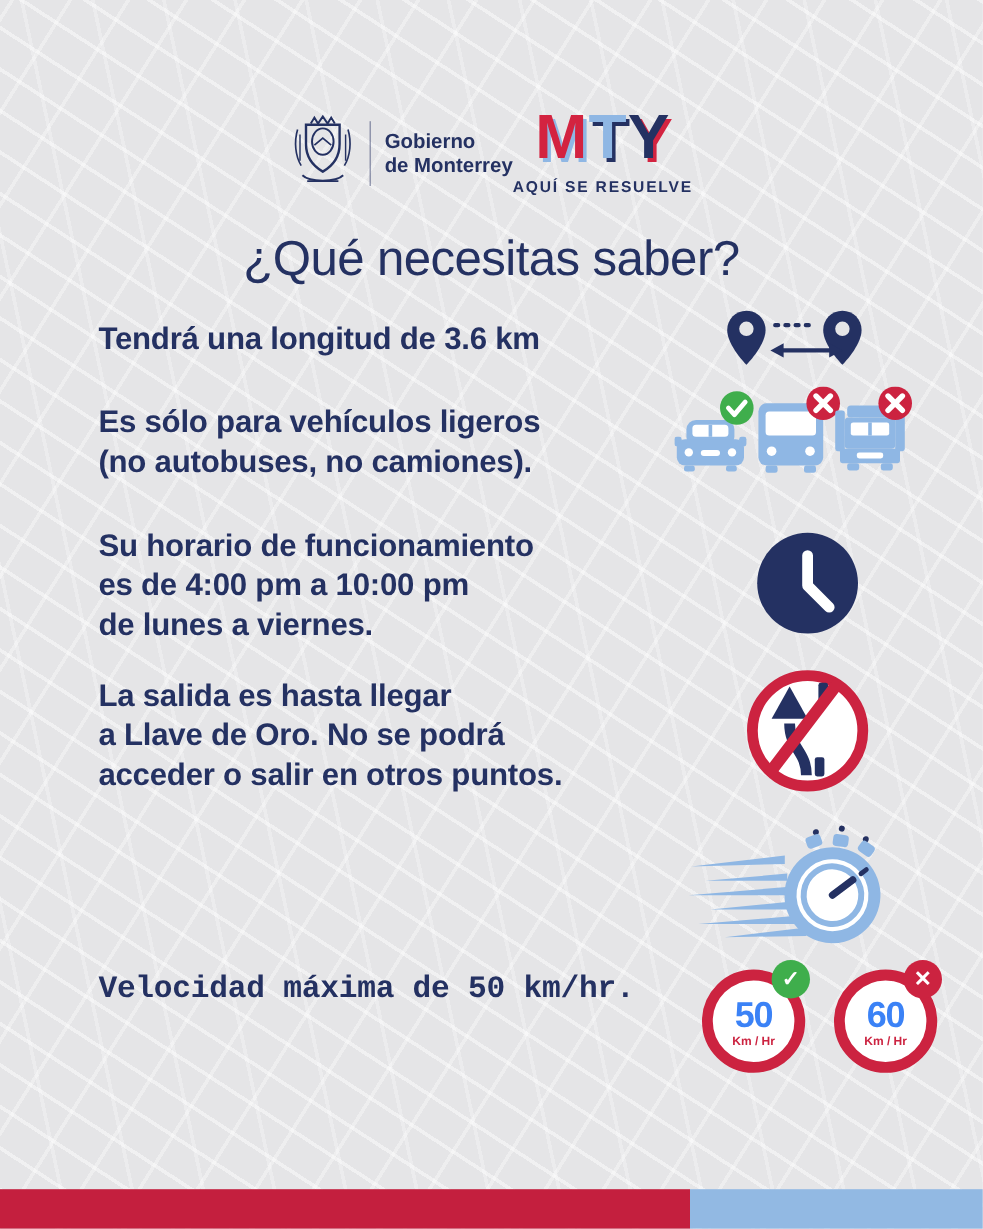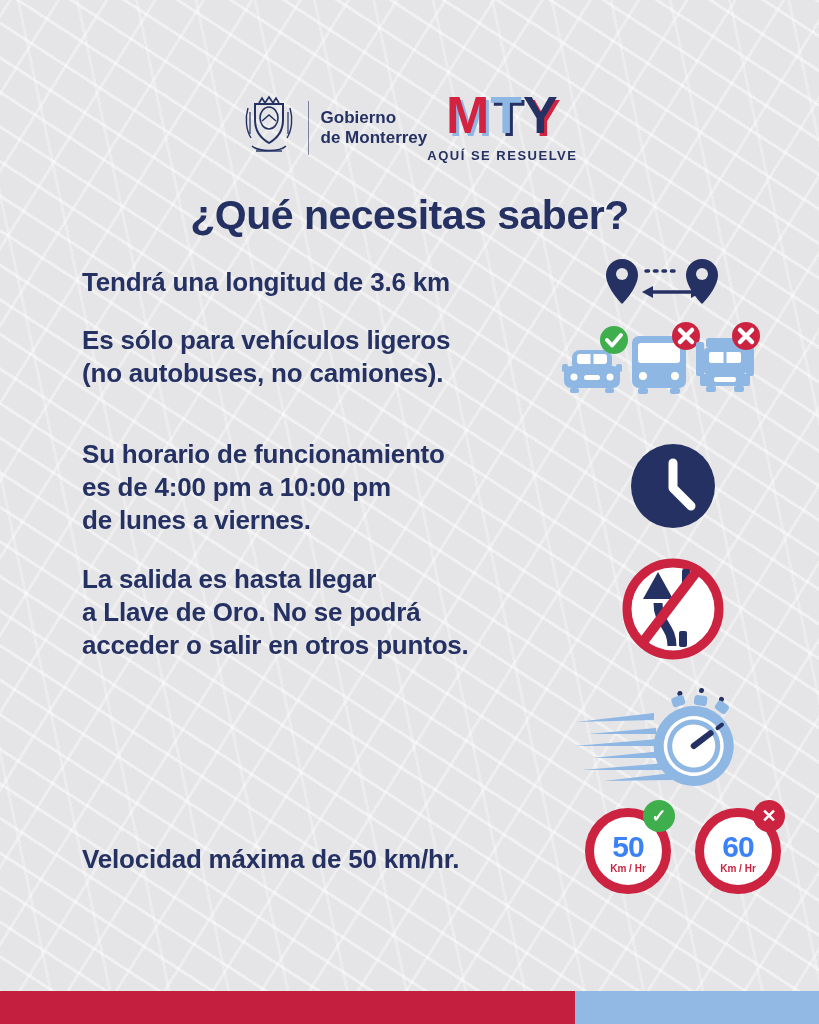--- a/index.html
+++ b/index.html
@@ -22,21 +22,21 @@
   .mty-letters{font-size:52px;font-weight:bold;letter-spacing:1px;line-height:1;display:flex;}
   .mty-m{color:#d32340;text-shadow:3px 3px 0 #8fb7e4;}
   .mty-t{color:#8fb7e4;text-shadow:3px 3px 0 #243162;}
   .mty-y{color:#243162;text-shadow:3px 3px 0 #d32340;}
   .mty-tagline{font-size:13px;font-weight:bold;letter-spacing:1.5px;margin-top:7px;color:#243162;}
   .sec{display:flex;align-items:center;gap:12px;}
   .sec-text{line-height:1.25;}
   .sec-l1{font-size:14px;}
   .sec-l2,.sec-l3{font-size:15px;font-weight:bold;}
   
-  .title{position:absolute;top:192px;left:0;width:100%;text-align:center;font-size:41px;font-weight:bold;letter-spacing:-.5px;}
+  .title{position:absolute;top:192px;left:0;width:100%;text-align:center;font-size:41px;font-weight:normal;letter-spacing:-.5px;}
   
   .item-text{position:absolute;left:82px;font-size:26px;font-weight:bold;line-height:33px;white-space:pre-line;letter-spacing:-.2px;}
   .icon-abs{position:absolute;}
   
   .signs-row{position:absolute;left:585px;top:808px;display:flex;gap:24px;}
   .sign{position:relative;width:68px;height:68px;border:9px solid #cc2340;border-radius:50%;background:#fff;display:flex;flex-direction:column;align-items:center;justify-content:center;}
   .sign-value{font-size:30px;font-weight:bold;color:#3b82f6;line-height:1;margin-top:4px;letter-spacing:-1px;}
   .sign-unit{font-size:10px;font-weight:bold;color:#cc2340;margin-top:1px;}
   .badge{position:absolute;top:-17px;right:-13px;width:32px;height:32px;border-radius:50%;display:flex;align-items:center;justify-content:center;color:#fff;font-size:18px;font-weight:bold;}
   .badge-ok{background:#3fae4c;}
@@ -90,21 +90,21 @@
       <circle cx="22" cy="18" r="6" fill="#e5e5e7"></circle>
       <path d="M102 3 C93 3 86 10 86 19 C86 32 102 48 102 48 C102 48 118 32 118 19 C118 10 111 3 102 3 Z" fill="#243162"></path>
       <circle cx="102" cy="18" r="6" fill="#e5e5e7"></circle>
       <line x1="46" y1="15" x2="80" y2="15" stroke="#243162" stroke-width="3.5" stroke-dasharray="2.5 6" stroke-linecap="round"></line>
       <line x1="50" y1="36" x2="94" y2="36" stroke="#243162" stroke-width="3.5"></line>
       <polygon points="42,36 53,30 53,42" fill="#243162"></polygon>
       <polygon points="102,36 91,30 91,42" fill="#243162"></polygon>
     </svg>
   </div>
 
-  <div class="item-text" style="top:324px;">Es sólo para vehículos ligeros
+  <div class="item-text" style="top:335px;">Es sólo para vehículos ligeros
 (no autobuses, no camiones).</div>
   <div class="icon-abs" style="left:562px;top:322px;">
     <svg width="198" height="86" viewBox="0 0 198 86" fill="#8fb7e4">
 
       <g transform="translate(0,24)">
         <rect x="10" y="4" width="40" height="22" rx="8"></rect>
         <rect x="15" y="8" width="30" height="10" rx="3" fill="#fff"></rect>
         <rect x="28.5" y="8" width="3" height="10" fill="#8fb7e4"></rect>
         <rect x="0" y="18" width="6" height="8" rx="2"></rect>
         <rect x="54" y="18" width="6" height="8" rx="2"></rect>
@@ -195,21 +195,21 @@
         <rect x="138" y="17" width="13" height="10" rx="3" fill="#8fb7e4" transform="rotate(28 145 22)"></rect>
         <circle cx="122" cy="64" r="40" fill="#8fb7e4"></circle>
         <circle cx="122" cy="64" r="30" fill="#fff"></circle>
         <circle cx="122" cy="64" r="24" fill="#fff" stroke="#8fb7e4" stroke-width="5"></circle>
         <line x1="122" y1="64" x2="137" y2="49" stroke="#243162" stroke-width="6" stroke-linecap="round"></line>
         <line x1="143" y1="43" x2="147" y2="39" stroke="#243162" stroke-width="4" stroke-linecap="round"></line>
       </g>
     </svg>
   </div>
 
-  <div class="item-text" style="top:843px;">Velocidad máxima de 50 km/hr.</div>
+  <div class="item-text" style="top:808px;font-family:Liberation Mono, monospace;">Velocidad máxima de 50 km/hr.</div>
   <div class="signs-row">
     <div class="sign">
       <div class="sign-value">50</div>
       <div class="sign-unit">Km / Hr</div>
       <div class="badge badge-ok">✓</div>
     </div>
     <div class="sign">
       <div class="sign-value">60</div>
       <div class="sign-unit">Km / Hr</div>
       <div class="badge badge-no">✕</div>

